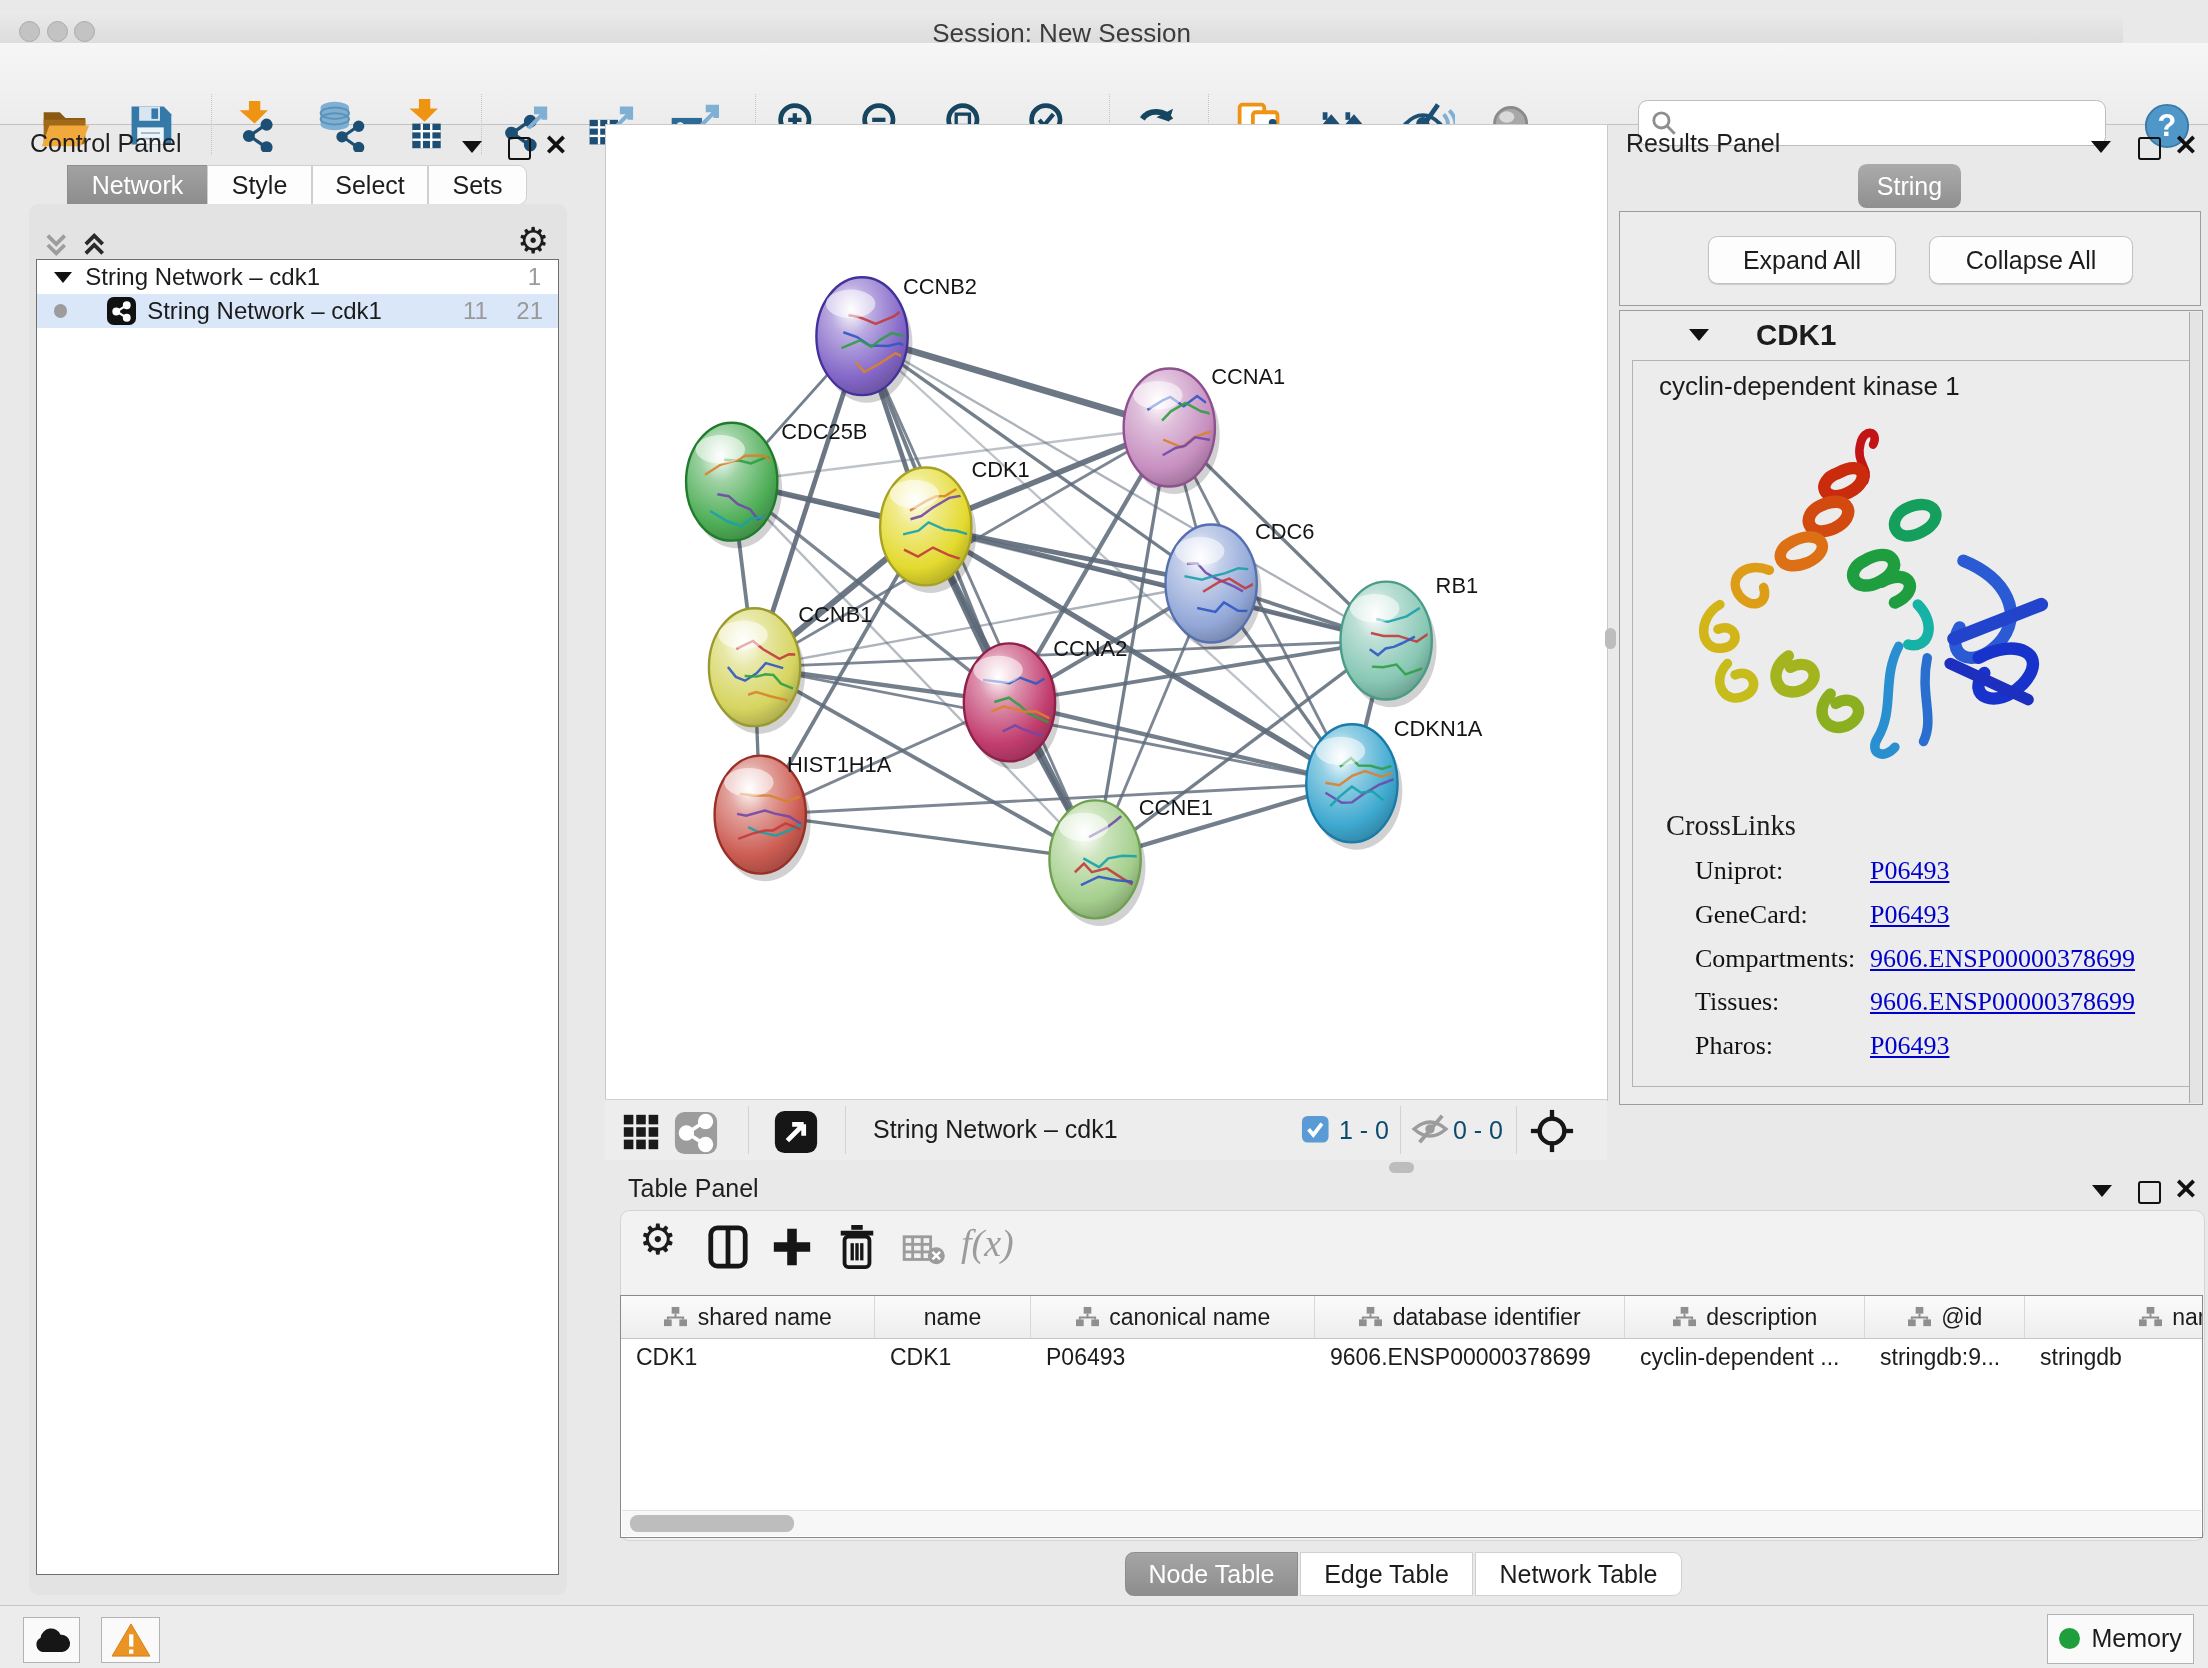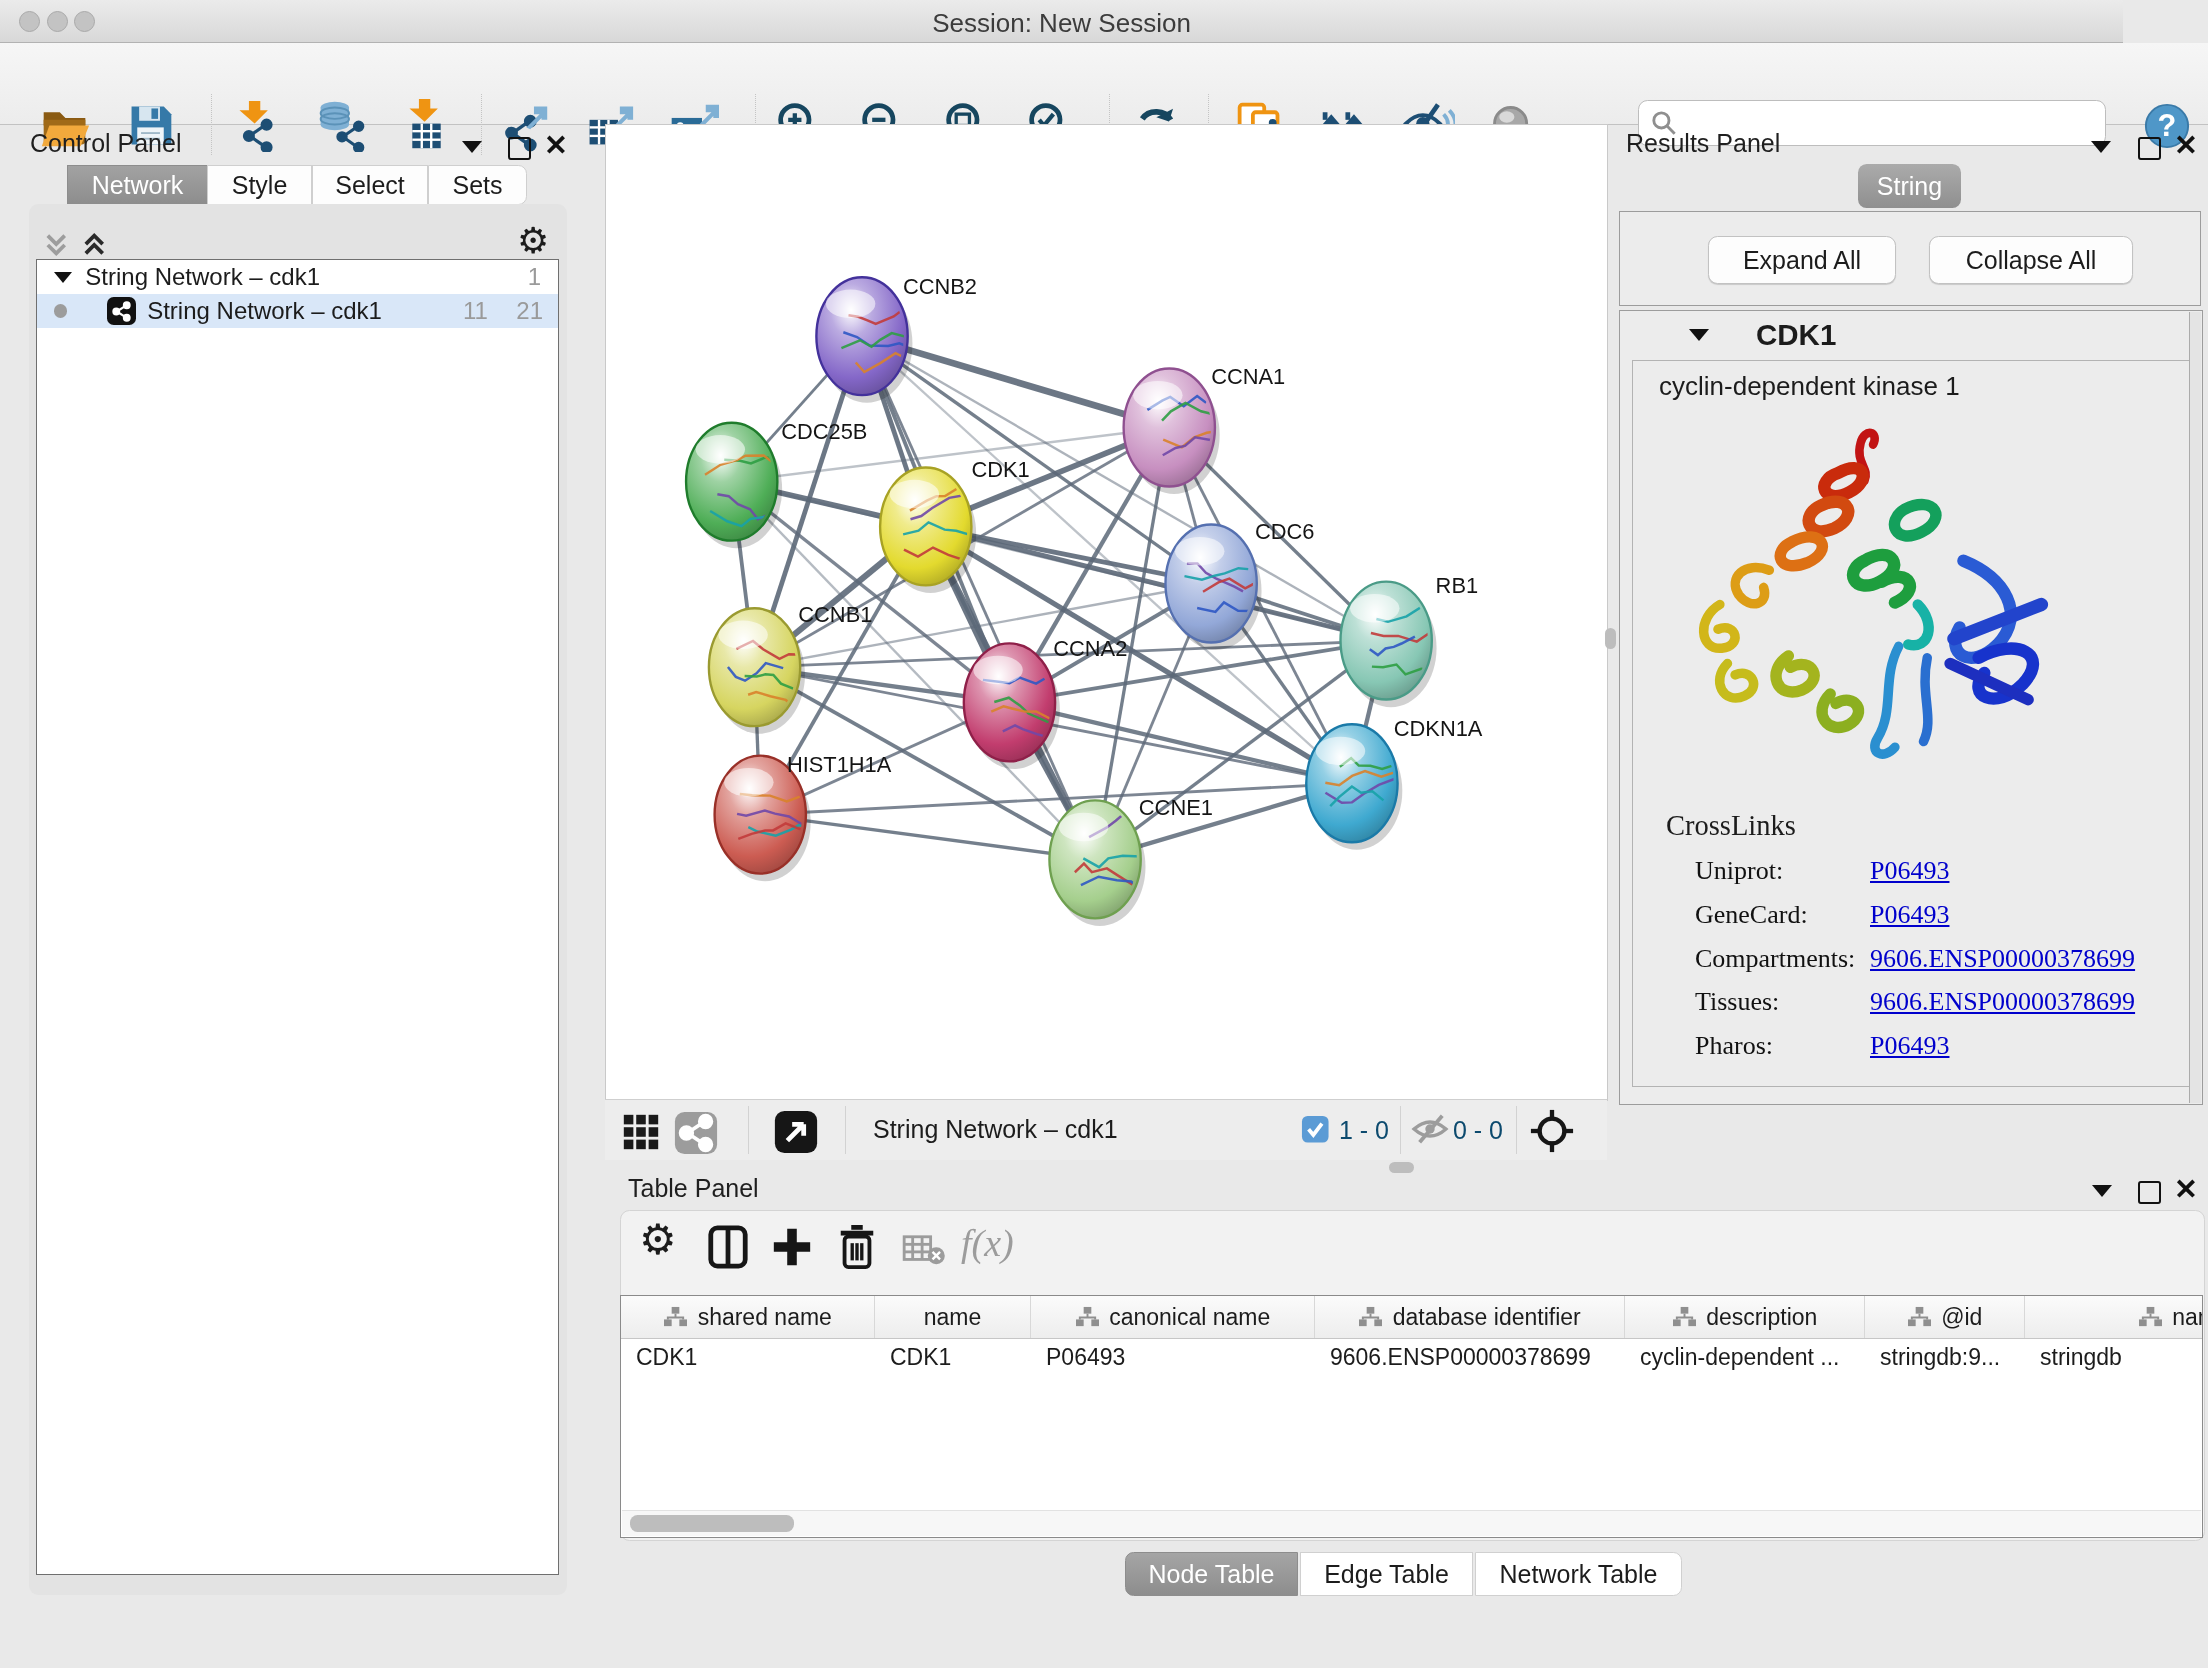--- a/index.html
+++ b/index.html
@@ -1,20 +1,20 @@
 <!DOCTYPE html>
 <html style="font-size:15px"><head>
 <meta charset="utf-8">
 <style>
   html,body{margin:0;padding:0;background:#cfcfcf;}
   #app{position:relative;width:2208px;height:1668px;background:#e9e9e9;overflow:hidden;
        font-family:"Liberation Sans",sans-serif;color:#1c1c1c;}
   .abs{position:absolute;}
   
-  .titlebar{left:0;top:0;width:2123px;height:42px;background:linear-gradient(#ebebeb,#d8d8d8);
+  .titlebar{left:0;top:10px;width:2123px;height:42px;background:linear-gradient(#ebebeb,#d8d8d8);
             border-bottom:1px solid #b2b2b2;}
   .tl{position:absolute;top:11.4px;width:19px;height:19px;border-radius:50%;
       background:#c3c3c3;border:1px solid #a9a9a9;}
   .win-title{position:absolute;top:7.6px;width:100%;text-align:center;font-size:26px;color:#3c3c3c;}
   
   .toolbar{left:0;top:43px;width:2208px;height:81px;background:linear-gradient(#f6f6f6,#ececec);
            border-bottom:1px solid #c2c2c2;}
   .tb-ico{position:absolute;top:54px;width:57px;height:57px;display:flex;align-items:center;justify-content:center;}
   .tb-sep{position:absolute;top:51px;width:0;height:61px;border-left:1.9px dotted #c4c4c4;}
   .searchbox{position:absolute;left:1638px;top:57px;width:468px;height:46px;background:#fff;
@@ -882,15 +882,33 @@
   </div>
   <div class="abs hscroll">
     <div class="splitter-pill" style="position:absolute;left:7.6px;top:3.8px;width:164px;height:17px"></div>
   </div>
   <div id="bt-tabs">
       <div class="bt-tab sel" style="left:1125px;width:173px;">Node Table</div>
       <div class="bt-tab " style="left:1300px;width:173px;">Edge Table</div>
       <div class="bt-tab " style="left:1475px;width:207px;border-radius:0 8.6px 8.6px 0;">Network Table</div>
     </div>
 
+  <div class="abs statusbar">
+    <div class="sb-btn" style="left:23px;top:11.4px;width:55px;height:44px">
+      <svg width="38" height="27" viewBox="0 0 40 28">
+        <path d="M10 26 a8 8 0 0 1 -2 -15 a11 11 0 0 1 21 -3 a8 8 0 0 1 2 18 z" fill="#161616"></path>
+      </svg>
+    </div>
+    <div class="sb-btn" style="left:101px;top:11.4px;width:57px;height:44px">
+      <svg width="40" height="36" viewBox="0 0 42 38">
+        <path d="M21 2 L41 36 H1 Z" fill="#eb9426" stroke="#d57f12" stroke-width="1"></path>
+        <rect x="19" y="13" width="4.5" height="13" fill="#fff"></rect>
+          <rect x="19" y="29" width="4.5" height="4.5" fill="#fff"></rect>
+      </svg>
+    </div>
+    <div class="sb-btn" style="left:2047px;top:7.6px;width:145px;height:48px;font-size:25px">
+      <span style="width:21px;height:21px;border-radius:50%;background:#1f9e3c;display:inline-block"></span>
+      <span>Memory</span>
+    </div>
+  </div>
 
 </div>
 
 
 </body></html>

